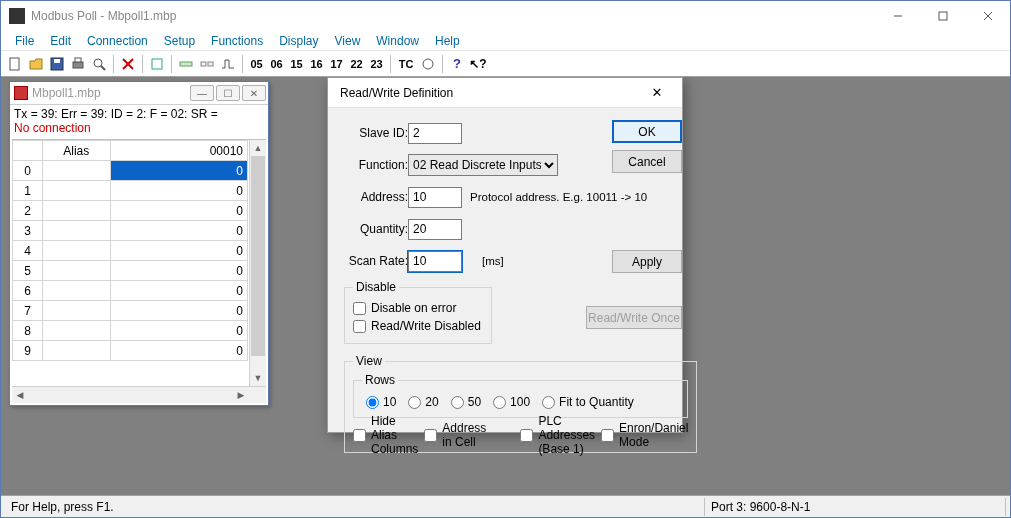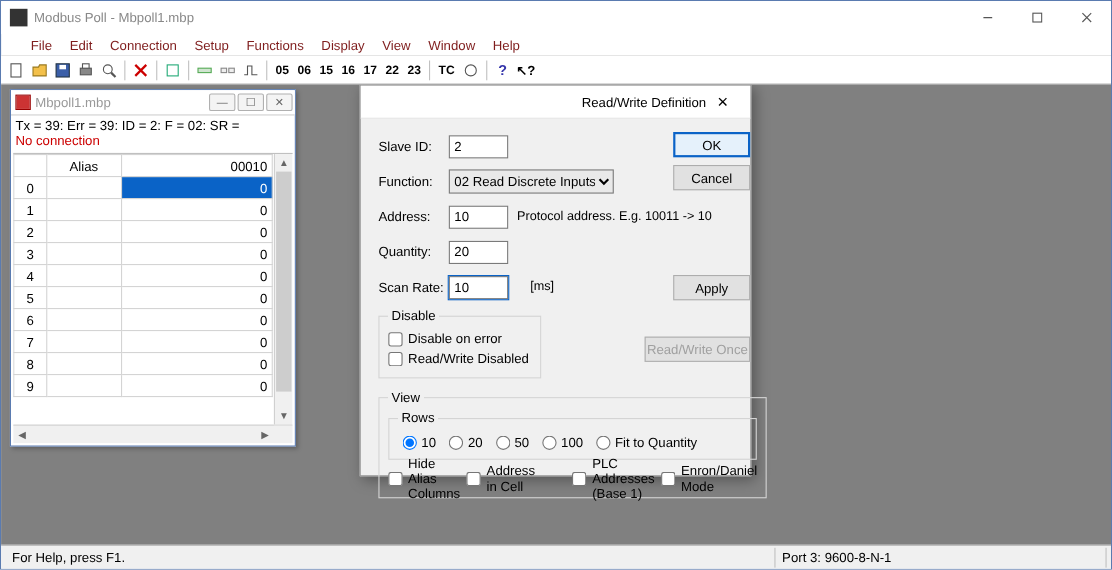--- a/index.html
+++ b/index.html
@@ -39,24 +39,24 @@
   .titlebar .win-btn {
     width: 45px; height: 30px; display:flex; align-items:center; justify-content:center;
     color:#555; font-family: Arial;
   }
   .titlebar .win-btn svg { width:10px; height:10px; }
   
   .menubar {
     height: 20px;
     display:flex;
     align-items:center;
-    padding: 0 19px;
+    padding: 0 6px;
     gap: 0;
     border-bottom: 1px solid #e5e5e5;
-    color:#7f1d1d;
+    color:#0369a1;
   }
   .menubar .menu-item { padding: 2px 8px; }
   
   .toolbar {
     height: 26px;
     display:flex;
     align-items:center;
     padding: 2px 4px;
     border-bottom: 1px solid #a0a0a0;
     gap:1px;
@@ -189,33 +189,33 @@
     display:flex; flex-direction:column;
   }
   .dialog .dlg-title {
     height:30px;
     background:#fff;
     display:flex; align-items:center;
     padding:0 10px 0 12px;
     font-size:12px;
     border-bottom:1px solid #e4e4e4;
   }
-  .dialog .dlg-title .t { flex:1;text-align:right; }
+  .dialog .dlg-title .t { flex:1; }
   .dialog .dlg-title .x {
     width:30px; height:30px; display:flex; align-items:center; justify-content:center;
     font-size:13px;
   }
   .dialog .dlg-body {
     flex:1;
     padding:14px 16px 12px 16px;
     position:relative;
     font-size:12px;
   }
   .row { display:flex; align-items:center; margin-bottom:10px; height:22px;}
-  .row .lab { width:64px; }
+  .row .lab { width:64px;text-align:right; }
   .row input[type=text] {
     height:21px; border:1px solid #7a7a7a;
     padding:0 4px; font-size:12px; font-family:inherit;
     background:#fff;
   }
   .row select {
     height:22px; width:150px; border:1px solid #7a7a7a; background:#e9e9e9;
     font-size:12px; font-family:inherit;
   }
   .row .note { margin-left:8px; color:#000; font-size:11.5px;}

